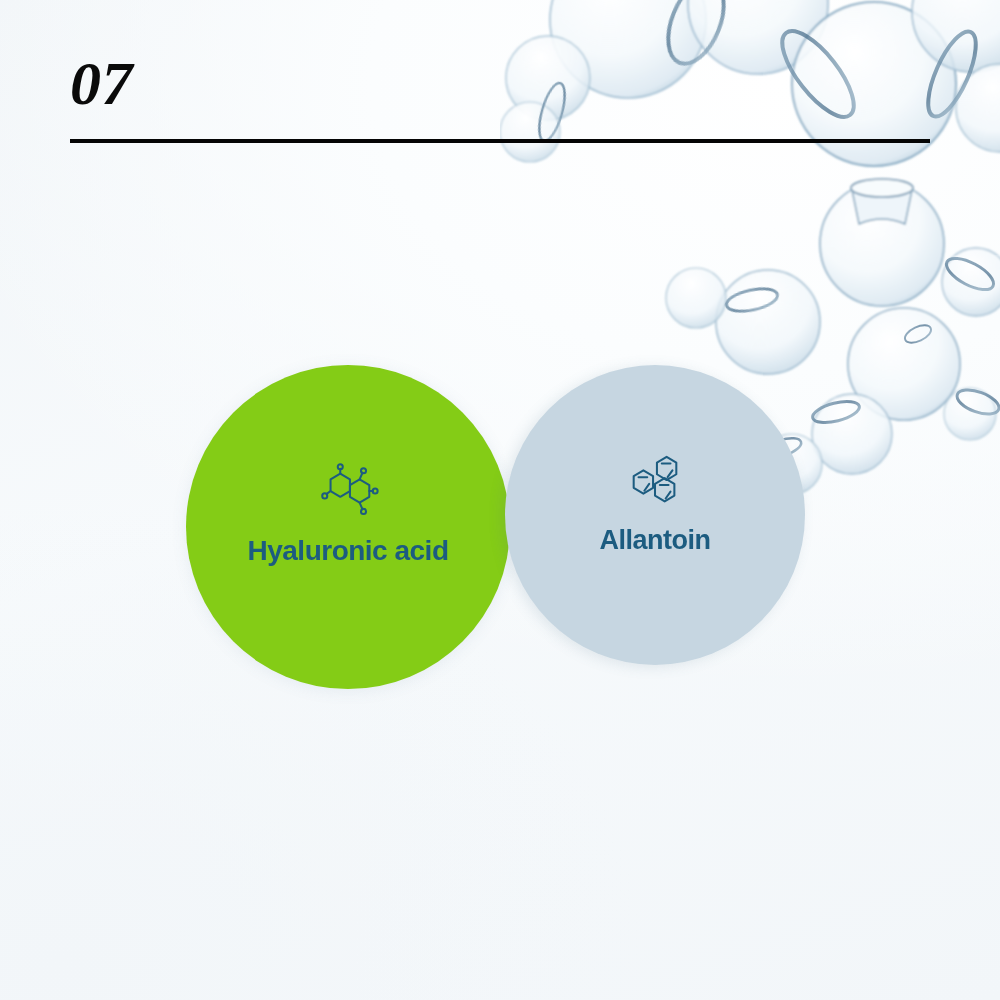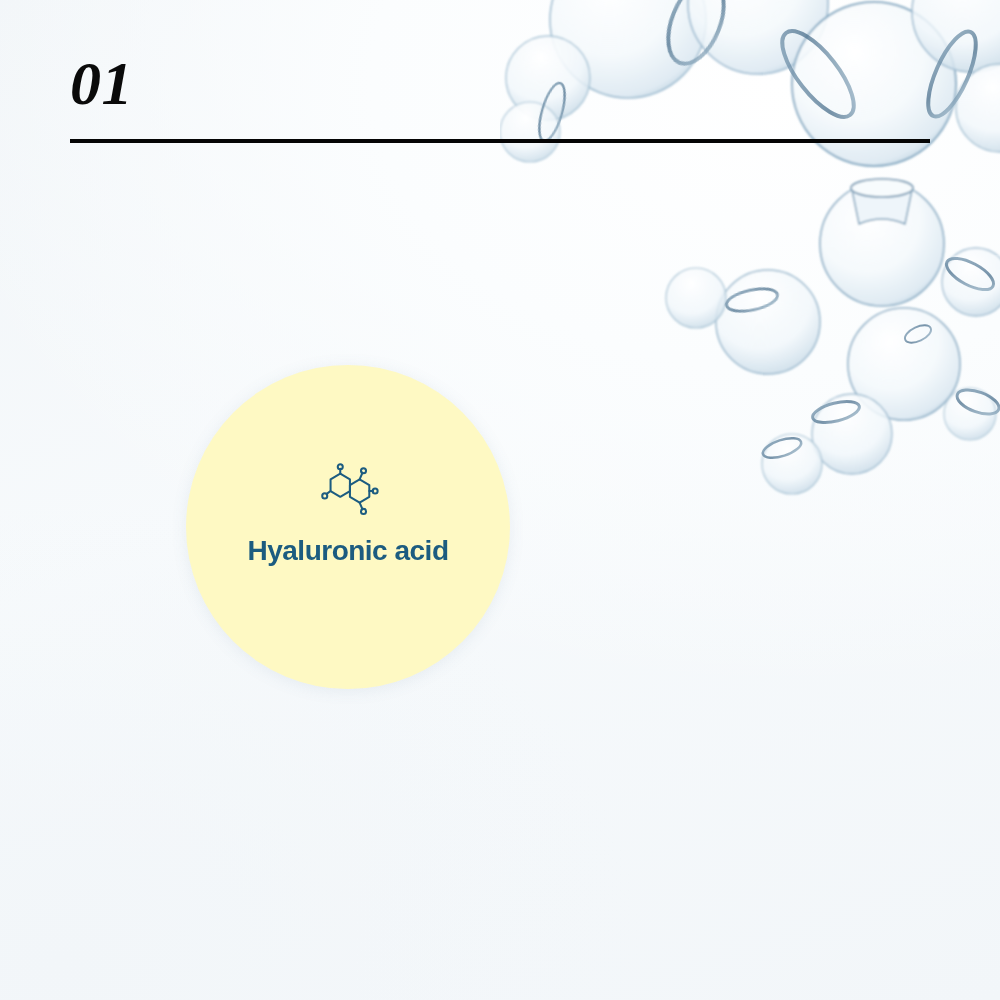--- a/index.html
+++ b/index.html
@@ -73,21 +73,21 @@
   .circles {
     position: absolute;
     left: 0;
     top: 0;
     width: 1000px;
     height: 1000px;
   }
   .circle {
     position: absolute;
     border-radius: 50%;
-    background: #fef9c3;
+    background: #84cc16;
     display: flex;
     flex-direction: column;
     align-items: center;
   }
   .circle.left {
     left: 186px;
     top: 365px;
     width: 324px;
     height: 324px;
     box-shadow: 0 2px 16px rgba(90,120,145,0.10);
@@ -190,21 +190,21 @@
       <ellipse cx="52" cy="130" rx="10" ry="30" stroke-width="2.5" transform="rotate(16 52 130)"></ellipse>
       <ellipse cx="252" cy="318" rx="26" ry="10" stroke-width="3" transform="rotate(-12 252 318)"></ellipse>
       <ellipse cx="336" cy="430" rx="24" ry="9" stroke-width="3" transform="rotate(-14 336 430)"></ellipse>
       <ellipse cx="282" cy="466" rx="20" ry="8" stroke-width="2.5" transform="rotate(-18 282 466)"></ellipse>
       <ellipse cx="470" cy="292" rx="26" ry="11" stroke-width="3" transform="rotate(28 470 292)"></ellipse>
       <ellipse cx="478" cy="420" rx="22" ry="10" stroke-width="3" transform="rotate(20 478 420)"></ellipse>
       <ellipse cx="418" cy="352" rx="14" ry="7" stroke-width="2" transform="rotate(-25 418 352)"></ellipse>
     </g>
   </svg>
 
-  <div class="num">01</div>
+  <div class="num">07</div>
 
   <div class="rule"></div>
 
 
   <div class="circles">
 
     <div class="circle left">
       <svg class="ing-icon" viewBox="0 0 64 64" fill="none" stroke="#1c5c80" stroke-width="2.1" stroke-linecap="round" stroke-linejoin="round" aria-hidden="true">
 
         <path d="M14 19 L24 13 L34 19 L34 31 L24 37 L14 31 Z"></path>
@@ -219,17 +219,34 @@
 
         <circle cx="24" cy="6" r="2.6"></circle>
         <circle cx="8" cy="36" r="2.6"></circle>
         <circle cx="48" cy="10" r="2.6"></circle>
         <circle cx="60" cy="31" r="2.6"></circle>
         <circle cx="48" cy="52" r="2.6"></circle>
       </svg>
       <div class="ing-label">Hyaluronic acid</div>
     </div>
 
+    <div class="circle right">
+      <svg class="ing-icon" viewBox="0 0 64 64" fill="none" stroke="#1c5c80" stroke-width="2.1" stroke-linecap="round" stroke-linejoin="round" aria-hidden="true">
+
+        <path d="M34 12 L44 6 L54 12 L54 24 L44 30 L34 24 Z"></path>
+        <path d="M39 13 L48 13"></path>
+        <path d="M50 20 L45 27"></path>
+
+        <path d="M10 26 L20 20 L30 26 L30 38 L20 44 L10 38 Z"></path>
+        <path d="M15 27 L24 27"></path>
+        <path d="M26 34 L21 41"></path>
+
+        <path d="M32 34 L42 28 L52 34 L52 46 L42 52 L32 46 Z"></path>
+        <path d="M37 35 L46 35"></path>
+        <path d="M48 42 L43 49"></path>
+      </svg>
+      <div class="ing-label">Allantoin</div>
+    </div>
 
   </div>
 
 
 </div>
 
 </body></html>

